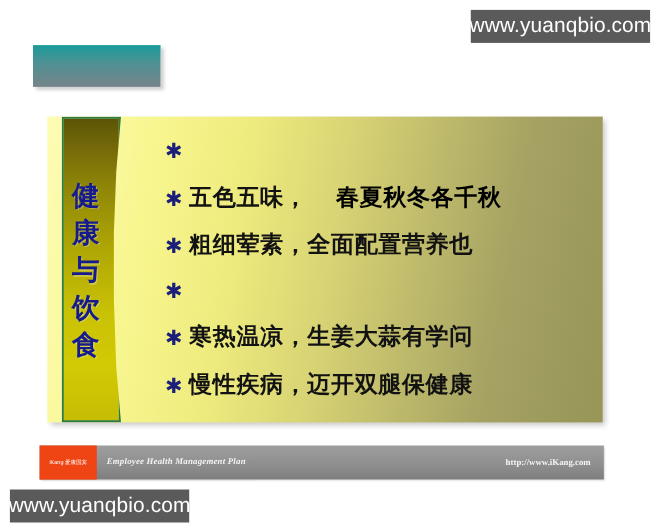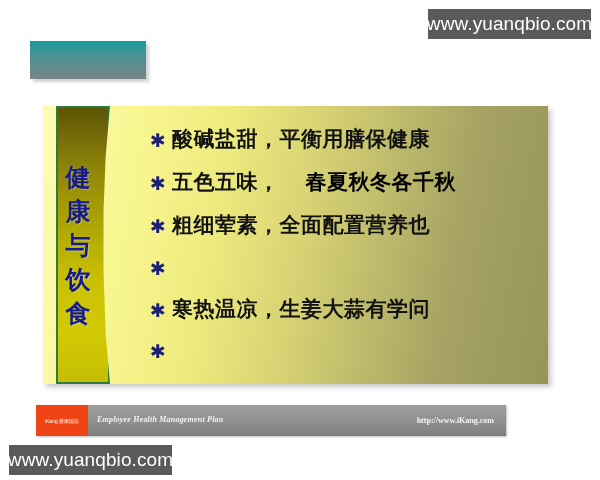--- a/index.html
+++ b/index.html
@@ -136,21 +136,21 @@
     letter-spacing: 0.5px;
   }
   .bullet-text.accent-split .seg-b { color: #000000; margin-left: 26px; }
   .seg-a, .seg-b { display: inline; }
 
   
   .footer-bar {
     position: absolute;
     left: 36px;
     top: 405px;
-    width: 470px;
+    width: 513px;
     height: 31px;
     background: linear-gradient(to bottom, #9e9e9e 0%, #8f8f8f 55%, #7e7e7e 100%);
     display: flex;
     align-items: stretch;
     box-shadow: 1px 1px 2px rgba(0,0,0,0.25);
   }
   .footer-logo {
     width: 52px;
     height: 100%;
     background: #ef4413;
@@ -245,21 +245,20 @@
       <span class="vtitle-char">与</span>
       <span class="vtitle-char">饮</span>
       <span class="vtitle-char">食</span>
     </div>
   </div>
 
   <div class="bullet-list">
 
     <div class="bullet-row">
       <span class="bullet-mark">✱</span>
-      <span class="bullet-text"><span class="seg-a">酸碱盐甜，</span><span class="seg-b">平衡用膳保健康</span></span>
     </div>
 
     <div class="bullet-row">
       <span class="bullet-mark">✱</span>
       <span class="bullet-text accent-split"><span class="seg-a">五色五味，</span><span class="seg-b">春夏秋冬各千秋</span></span>
     </div>
 
     <div class="bullet-row">
       <span class="bullet-mark">✱</span>
       <span class="bullet-text"><span class="seg-a">粗细荤素，</span><span class="seg-b">全面配置营养也</span></span>
@@ -269,20 +268,21 @@
       <span class="bullet-mark">✱</span>
     </div>
 
     <div class="bullet-row">
       <span class="bullet-mark">✱</span>
       <span class="bullet-text"><span class="seg-a">寒热温凉，</span><span class="seg-b">生姜大蒜有学问</span></span>
     </div>
 
     <div class="bullet-row">
       <span class="bullet-mark">✱</span>
+      <span class="bullet-text"><span class="seg-a">慢性疾病，</span><span class="seg-b">迈开双腿保健康</span></span>
     </div>
 
   </div>
 
   <div class="footer-bar">
     <div class="footer-logo">
       <span class="footer-logo-text">iKang 爱康国宾</span>
     </div>
     <div class="footer-titles">
       <div class="footer-en">Employee Health Management Plan</div>

